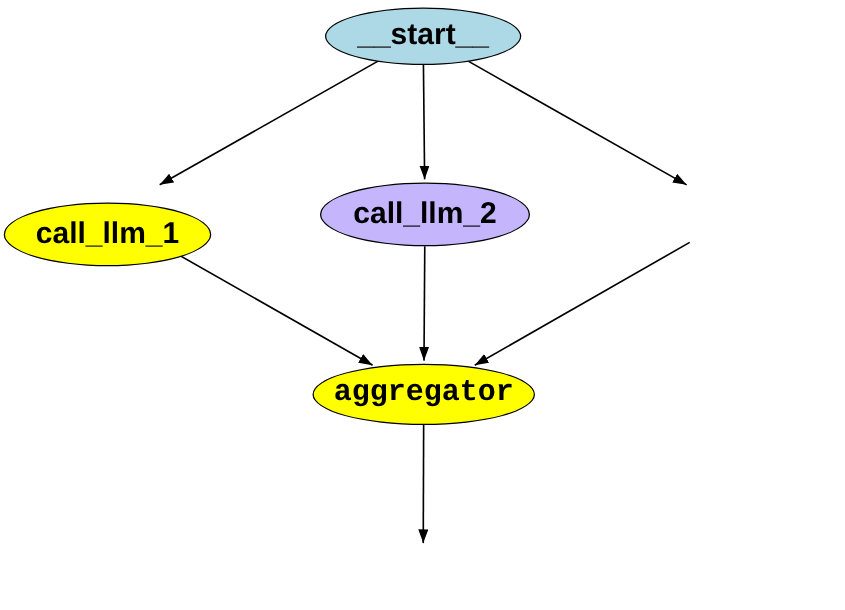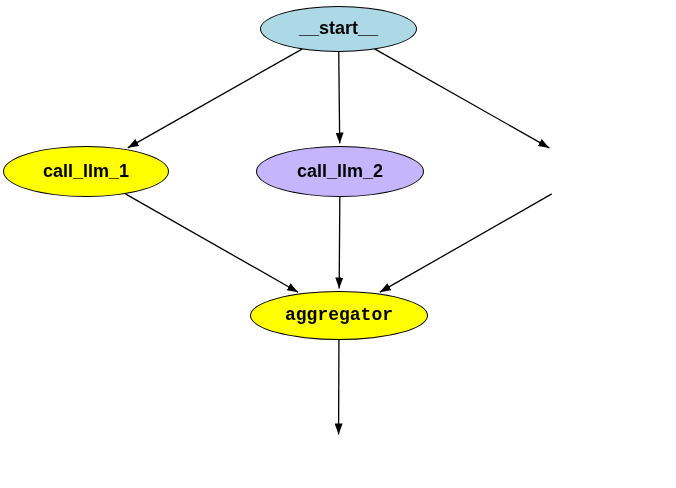--- a/index.html
+++ b/index.html
@@ -26,21 +26,21 @@
   .node {
     position: absolute;
     border-radius: 50%;
     border: 1.7px solid #000000;
     box-sizing: border-box;
     display: flex;
     align-items: center;
     justify-content: center;
   }
   .node-label {
-    font-size: 18px;
+    font-size: 24px;
     font-weight: bold;
     color: #000000;
     line-height: 1;
     white-space: nowrap;
     transform: translateY(-1px);
   }
 </style>
 </head>
 <body>
 
@@ -58,21 +58,21 @@
       <line x1="125.42515250125795" y1="193.93961249083458" x2="298.07649408846265" y2="292.20756975786014" stroke="#000000" stroke-width="1.3" marker-end="url(#arrow)"></line>
       <line x1="339.82291706016514" y1="196.9999433362201" x2="339.1874992705078" y2="288.50010504687594" stroke="#000000" stroke-width="1.3" marker-end="url(#arrow)"></line>
       <line x1="551.7491497435273" y1="193.92905728941298" x2="379.7971267508167" y2="292.1873561423905" stroke="#000000" stroke-width="1.3" marker-end="url(#arrow)"></line>
       <line x1="338.9163822894647" y1="339.99998918683787" x2="338.5938565448422" y2="434.50003236123354" stroke="#000000" stroke-width="1.3" marker-end="url(#arrow)"></line>
     </svg>
 
   <div class="node" style="left: 260px; top: 5.5px; width: 157px; height: 46px; background: rgb(173, 216, 230); border-color: rgb(0, 0, 0);">
     <span class="node-label">__start__</span>
   </div>
 
-  <div class="node" style="left: 3px; top: 146px; width: 166px; height: 51px; background: rgb(255, 255, 0); border-color: rgb(0, 0, 0);">
+  <div class="node" style="left: 3px; top: 162px; width: 166px; height: 51px; background: rgb(255, 255, 0); border-color: rgb(0, 0, 0);">
     <span class="node-label">call_llm_1</span>
   </div>
 
   <div class="node" style="left: 256px; top: 146px; width: 168px; height: 51px; background: #c4b5fd; border-color: rgb(0, 0, 0);">
     <span class="node-label">call_llm_2</span>
   </div>
 
 
   <div class="node" style="left: 250px; top: 291px; width: 178px; height: 49px; background: rgb(255, 255, 0); border-color: rgb(0, 0, 0); font-family: Liberation Mono, monospace;">
     <span class="node-label">aggregator</span>

